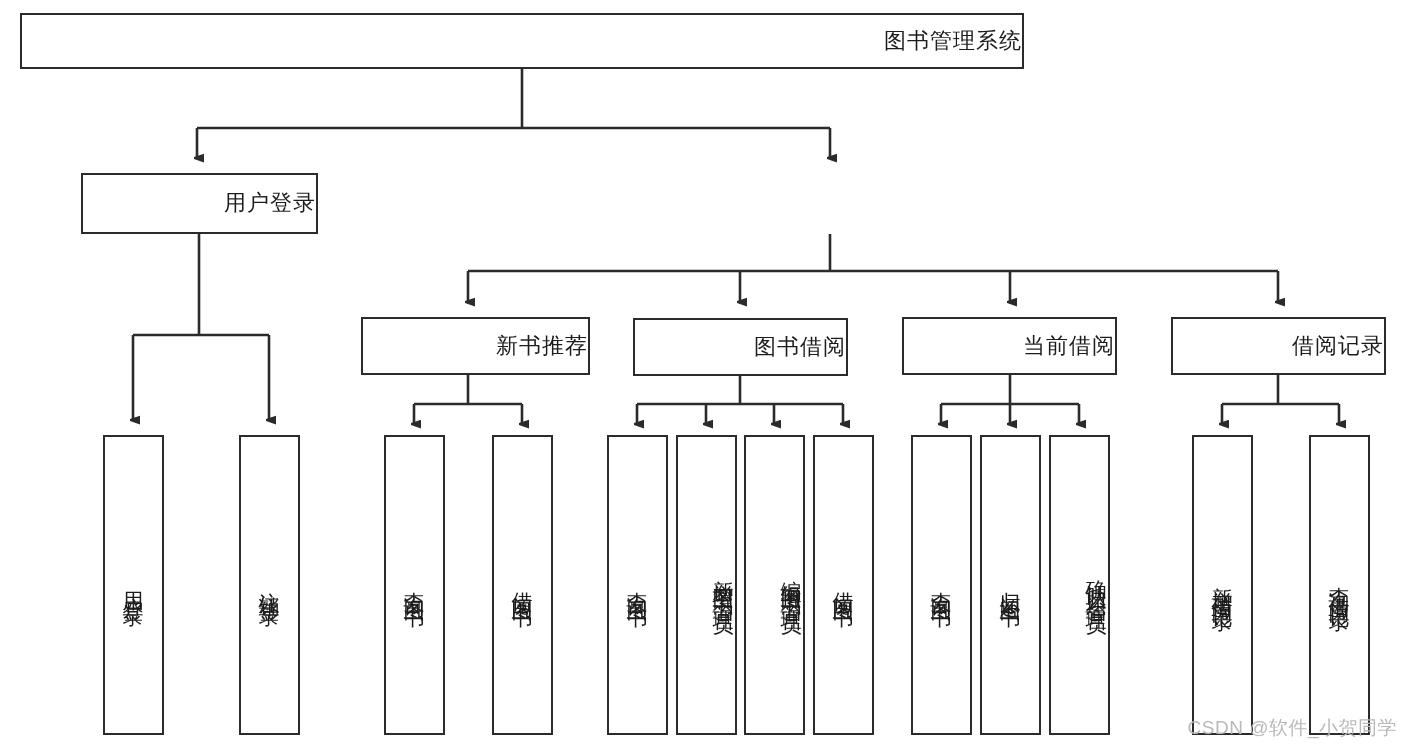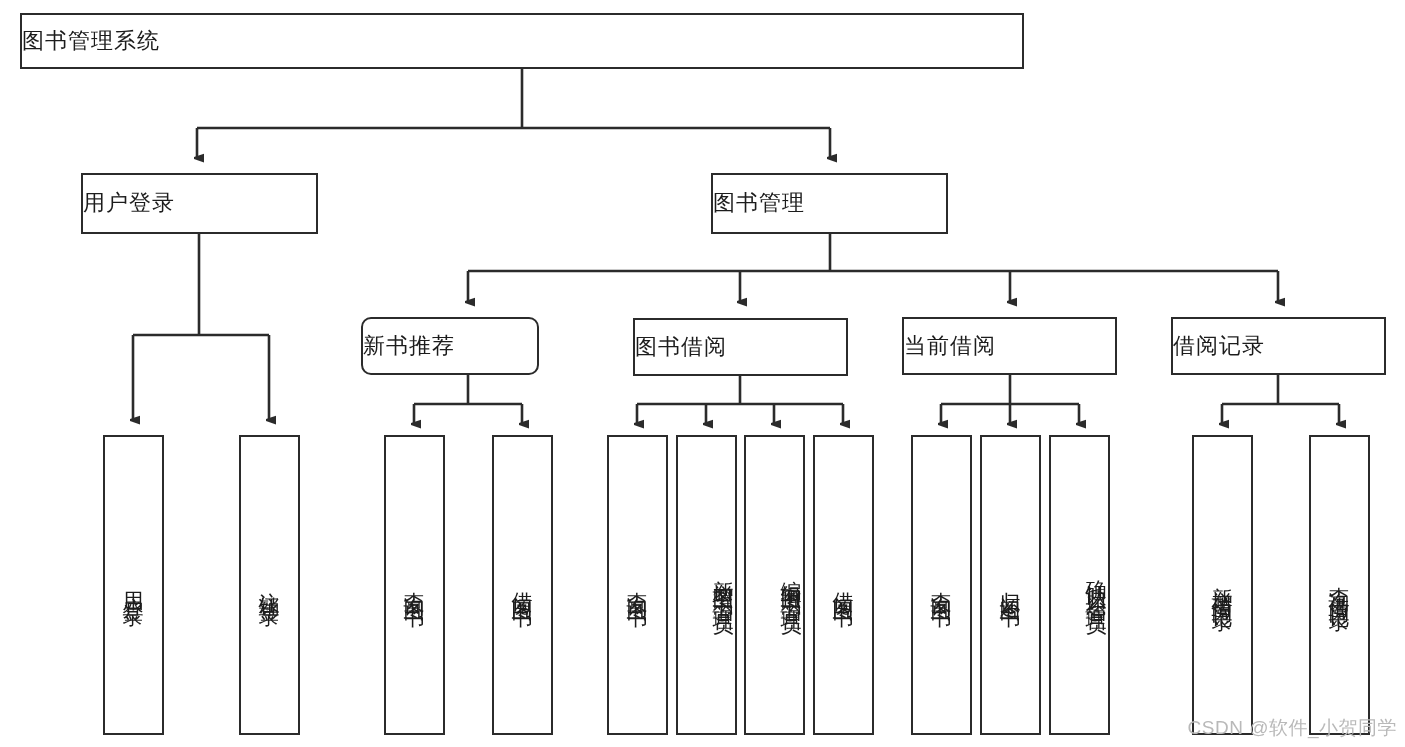--- a/index.html
+++ b/index.html
@@ -25,21 +25,21 @@
     height: 747px;
     pointer-events: none;
   }
   .node {
     position: absolute;
     box-sizing: border-box;
     border: 2.5px solid #2b2b2b;
     background: #ffffff;
     display: flex;
     align-items: center;
-    justify-content: flex-start;
+    justify-content: flex-end;
     color: #1c1c1c;
     z-index: 2;
   }
   .node.horiz {
     font-size: 22px;
     letter-spacing: 1px;
     line-height: 1.2;
   }
   .node.vert {
     writing-mode: vertical-rl;
@@ -122,25 +122,22 @@
     </g>
   </svg>
 
   <div class="node horiz" style="left:20px; top:13px; width:1004px; height:56px;">
     <span>图书管理系统</span>
   </div>
 
   <div class="node horiz" style="left:81px; top:173px; width:237px; height:61px;">
     <span>用户登录</span>
   </div>
-  <div class="node horiz" style="left:711px; top:173px; width:237px; height:61px;">
-    <span>图书管理</span>
-  </div>
 
-  <div class="node horiz" style="left:361px; top:317px; width:178px; height:58px;border-radius:10px;">
+  <div class="node horiz" style="left:361px; top:317px; width:229px; height:58px;">
     <span>新书推荐</span>
   </div>
   <div class="node horiz" style="left:633px; top:318px; width:215px; height:58px;">
     <span>图书借阅</span>
   </div>
   <div class="node horiz" style="left:902px; top:317px; width:215px; height:58px;">
     <span>当前借阅</span>
   </div>
   <div class="node horiz" style="left:1171px; top:317px; width:215px; height:58px;">
     <span>借阅记录</span>

